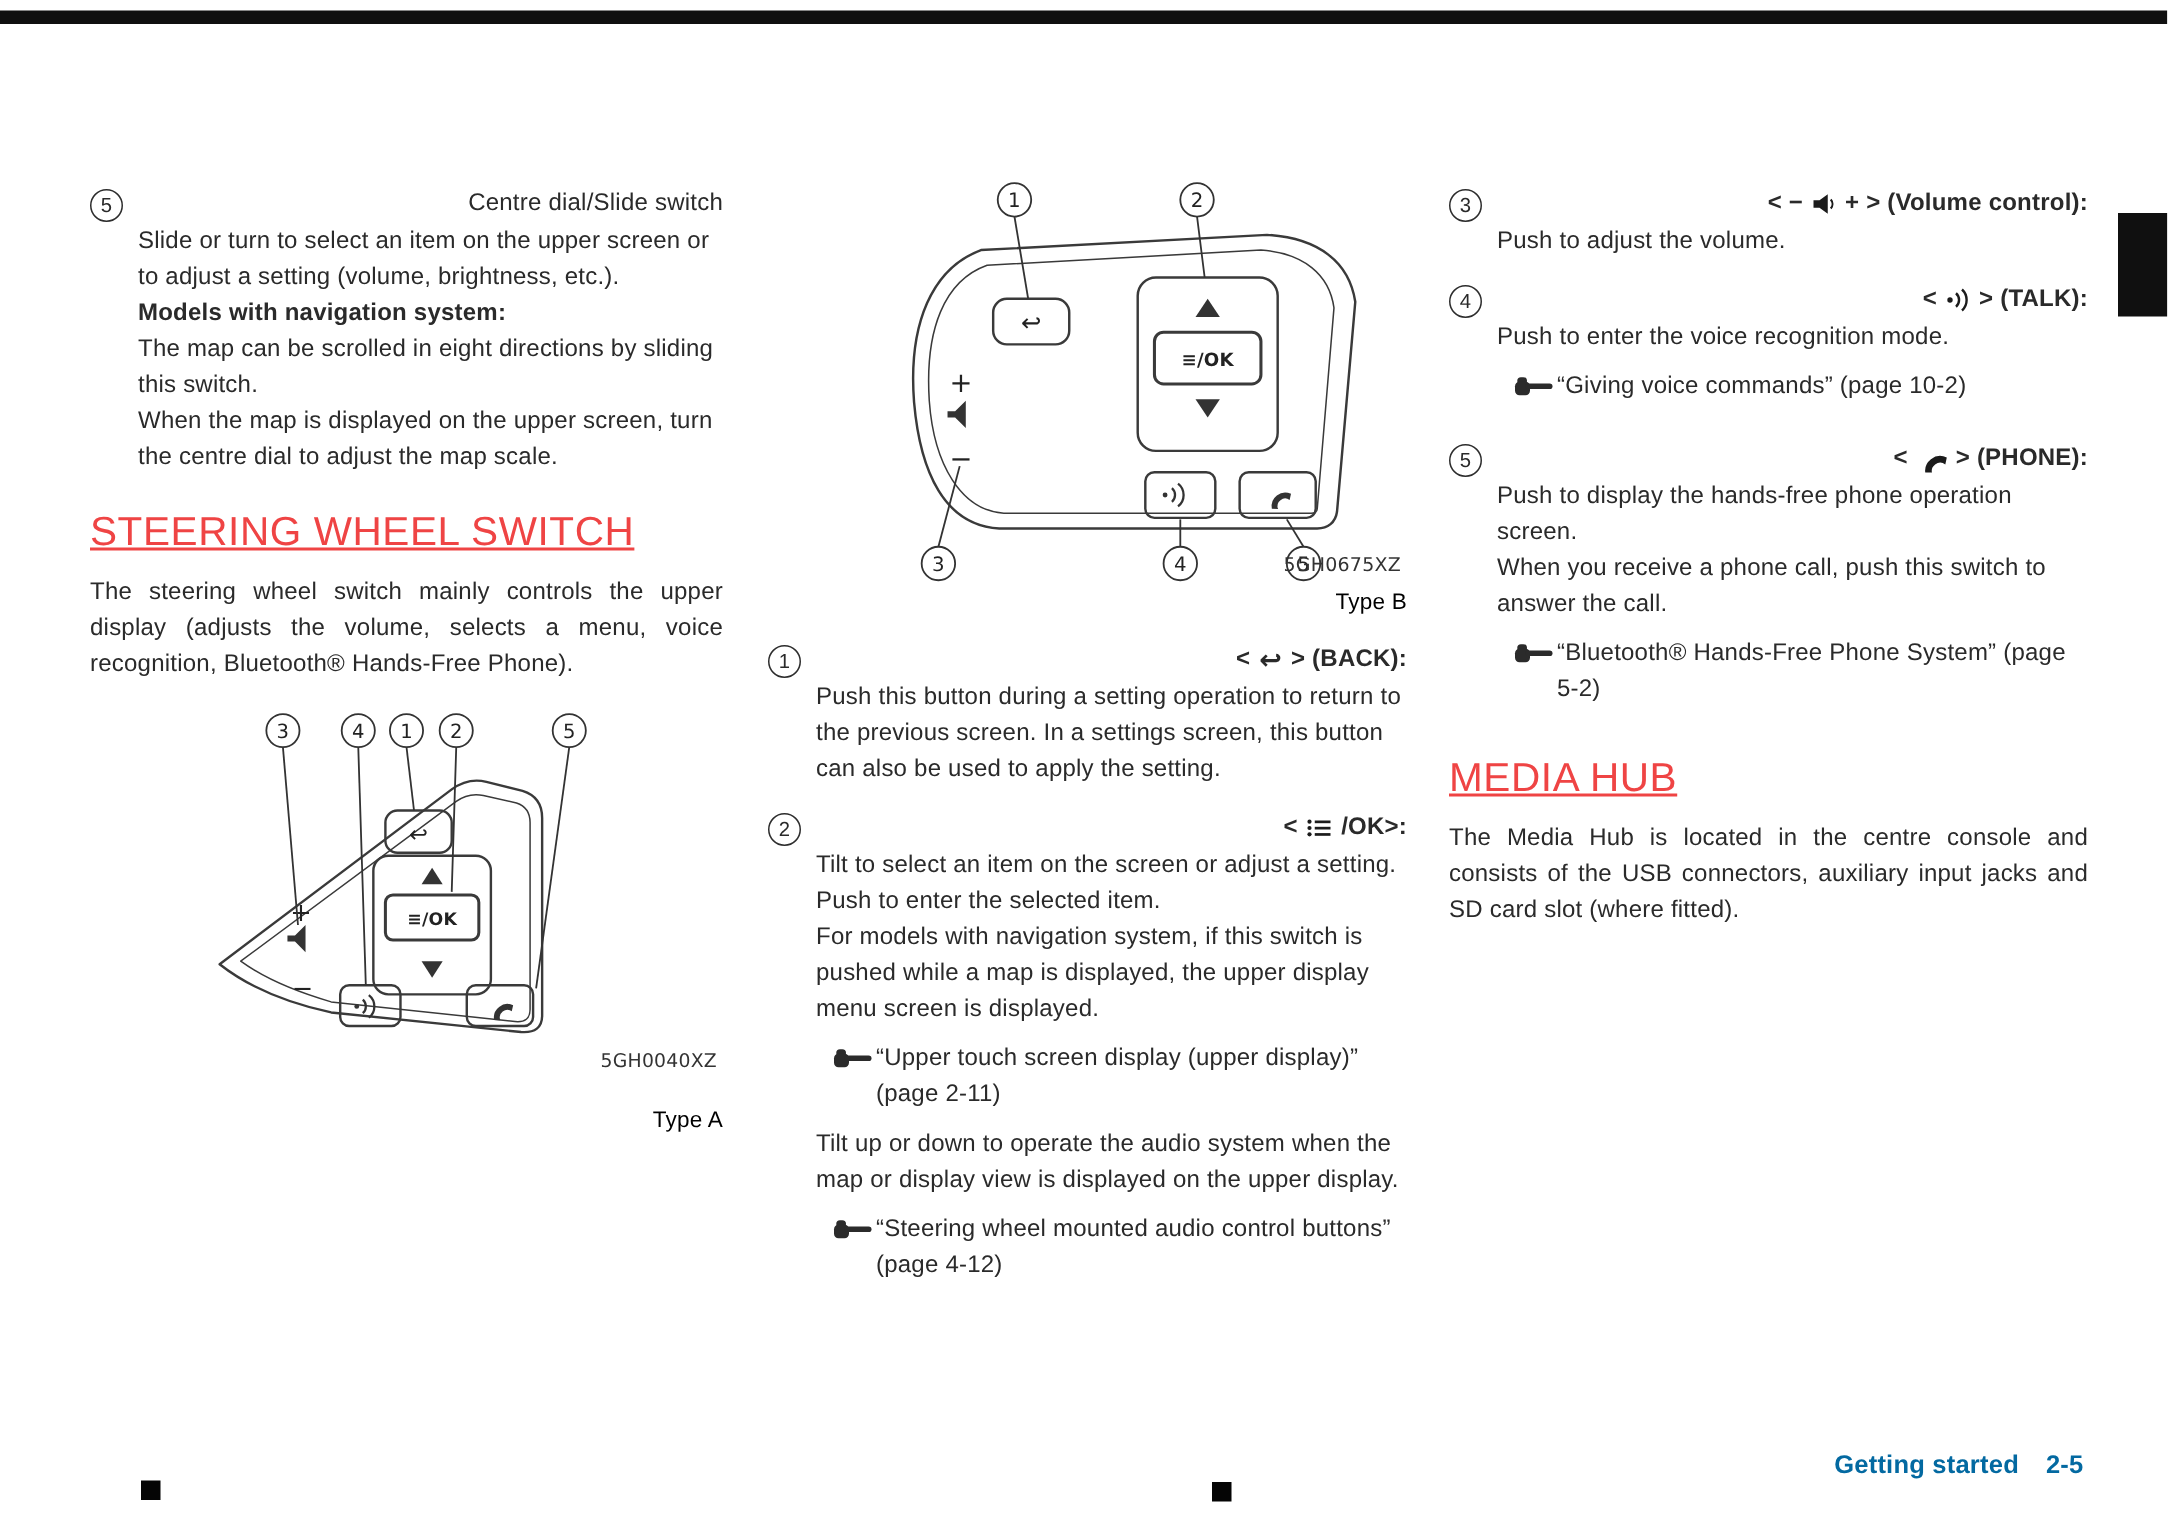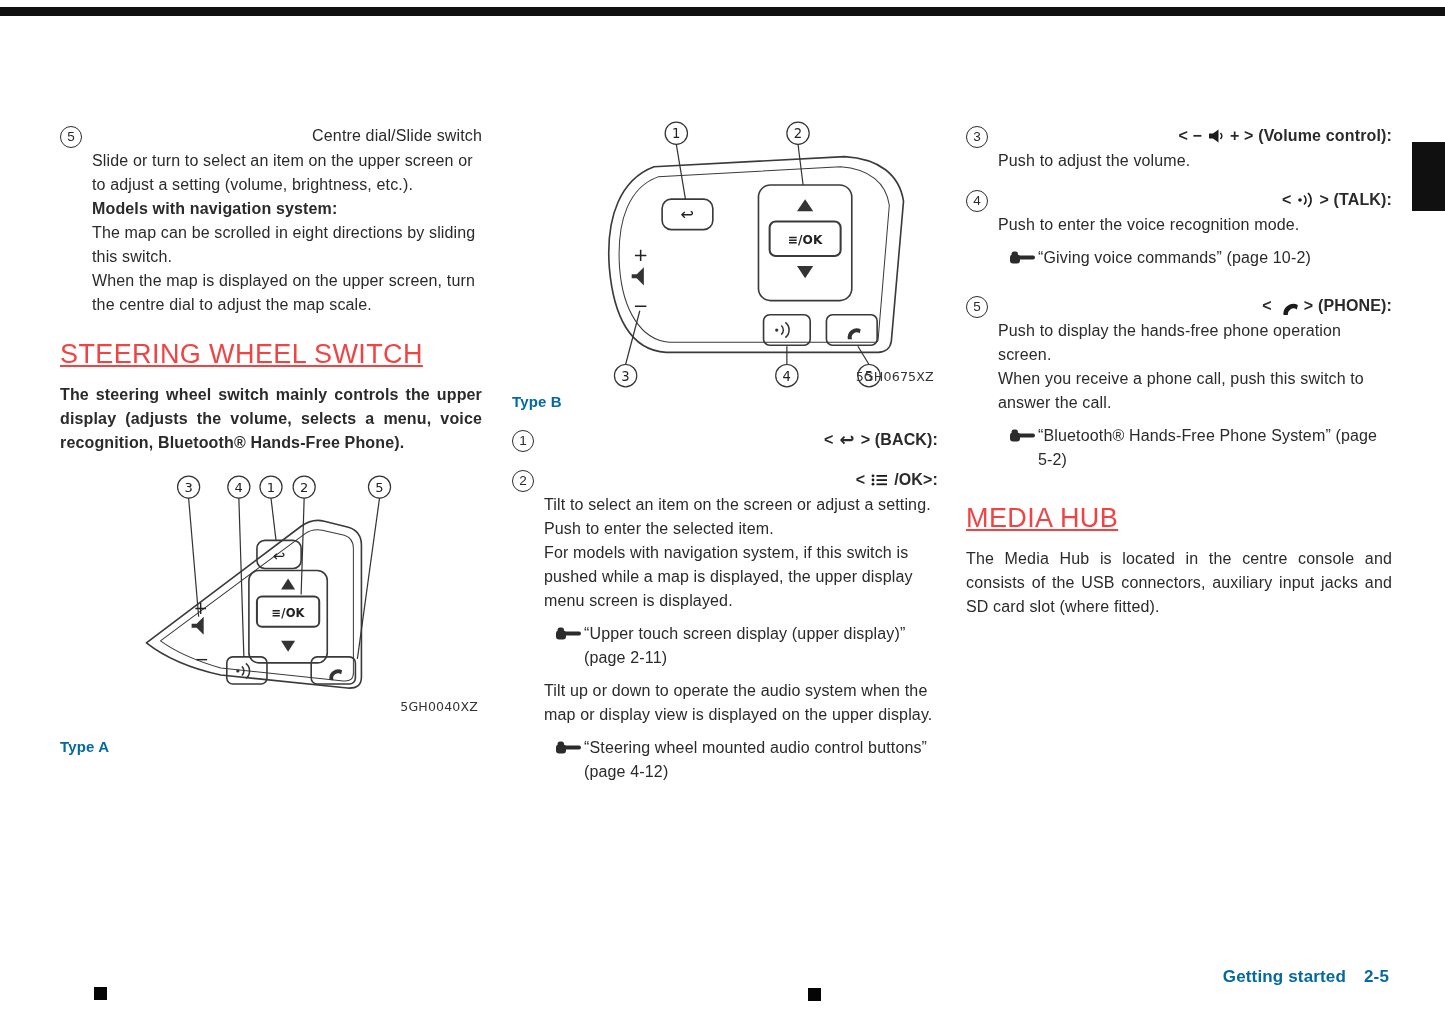--- a/index.html
+++ b/index.html
@@ -35,30 +35,30 @@
   .item-body{flex:1;min-width:0;}
   .item-head{display:flex;align-items:center;gap:6px;font-weight:bold;flex-wrap:wrap;margin-bottom:1px;justify-content:flex-end;}
   .item-head.plain{font-weight:normal;}
   .item-body p{margin:0;}
   .bold-line{font-weight:bold;}
 
   h2.section{
     font-size:27px;font-weight:400;letter-spacing:.4px;color:#ef4444;
     margin:24px 0 16px 0;line-height:26px;text-decoration:underline;
   }
-  .bold-para{font-weight:bold;text-align:justify;margin:0 0 15px 0;}
+  .bold-para{font-weight:normal;text-align:justify;margin:0 0 15px 0;}
   .just{text-align:justify;}
 
   .ref{display:flex;align-items:flex-start;margin:9px 0 9px 10px;justify-content:center;}
   .ref-icon{flex:0 0 30px;margin-top:4px;}
   .ref-text{flex:1;}
 
   .figure{margin-top:12px;}
   .figure svg{display:block;width:100%;height:auto;}
-  .fig-caption{font-weight:bold;font-size:15px;text-align:left;margin-top:2px;color:#0369a1;}
+  .fig-caption{font-weight:normal;font-size:15px;text-align:right;margin-top:2px;color:#000000;}
 
   .h-glyph{font-weight:bold;}
   .h-icon{display:inline-block;vertical-align:middle;}
 
   .footer{
     position:absolute;right:56px;bottom:30px;
     font-weight:bold;font-size:17px;color:#0369a1;
     display:flex;gap:18px;align-items:baseline;
   }
 
@@ -204,20 +204,21 @@
     <div style="height:14px;"></div>
 
     <div class="num-item">
       <span class="num-badge">1</span>
       <div class="item-body">
         <div class="item-head">
           <span>&lt;</span>
           <span class="h-glyph" style="font-size:18px;">↩</span>
           <span>&gt; (BACK):</span>
         </div>
+        <p>Push this button during a setting operation to return to the previous screen. In a settings screen, this button can also be used to apply the setting.</p>
       </div>
     </div>
 
     <div class="num-item">
       <span class="num-badge">2</span>
       <div class="item-body">
         <div class="item-head">
           <span>&lt;</span>
           <svg class="h-icon" width="17" height="14" viewBox="0 0 17 14">
             <g fill="#1b1b1b">

